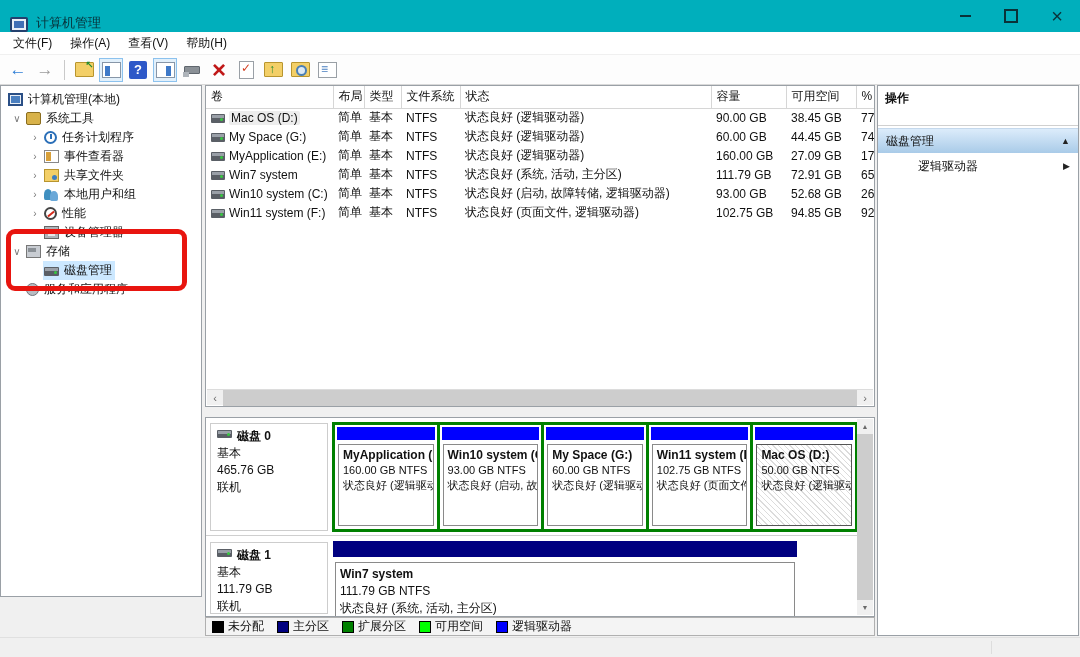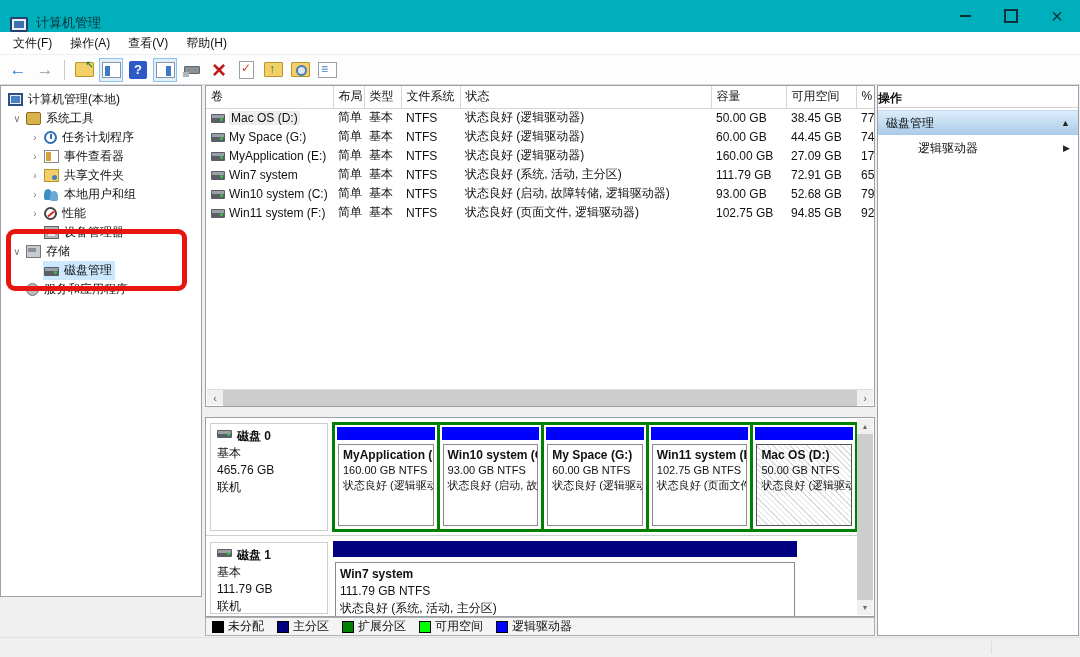--- a/index.html
+++ b/index.html
@@ -150,21 +150,21 @@
   .p1cell .pbox { top:23px; bottom:auto; height:70px; line-height:17px; font-size:12px; }
 
   
   .legend { position:absolute; left:205px; top:532px; width:670px; height:19px; background:#f4f4f4;
             border:1px solid #b0b0b0; display:flex; align-items:center; padding-left:6px; gap:13px; }
   .litem { display:flex; align-items:center; gap:4px; }
   .lbox { width:12px; height:12px; border:1px solid #000; }
 
   
   .act-panel { left:877px; top:0; width:202px; height:551px; }
-  .act-header { height:22px; line-height:25px; padding-left:0; font-weight:bold; border-bottom:1px solid #d0d0d0; }
+  .act-header { height:40px; line-height:25px; padding-left:7px; font-weight:bold; border-bottom:1px solid #d0d0d0; }
   .act-section { height:25px; margin-top:2px; background:linear-gradient(#dcecfb,#a9cbe8);
                  display:flex; align-items:center; padding:0 8px; border-top:1px solid #c4d8ec; }
   .act-section .lbl { flex:1; }
   .act-more { height:26px; display:flex; align-items:center; padding:0 8px 0 40px; }
   .act-more .lbl { flex:1; }
   .tri { font-size:9px; color:#222; }
 
   
   .statusbar { position:absolute; left:0; top:637px; width:1080px; height:20px; background:#f0f0f0;
                border-top:1px solid #e0e0e0; }
@@ -335,21 +335,21 @@
             <td>
               <span class="vname">
                 <span class="drive-icon"></span>
               <span class="hl">Mac OS (D:)</span>
               </span>
             </td>
             <td>简单</td>
             <td>基本</td>
             <td>NTFS</td>
             <td>状态良好 (逻辑驱动器)</td>
-            <td>50.00 GB</td>
+            <td>90.00 GB</td>
             <td>38.45 GB</td>
             <td>77</td>
           </tr>
 
           <tr>
             <td>
               <span class="vname">
                 <span class="drive-icon"></span>
               <span>My Space (G:)</span>
               </span>
@@ -401,21 +401,21 @@
                 <span class="drive-icon"></span>
               <span>Win10 system (C:)</span>
               </span>
             </td>
             <td>简单</td>
             <td>基本</td>
             <td>NTFS</td>
             <td>状态良好 (启动, 故障转储, 逻辑驱动器)</td>
             <td>93.00 GB</td>
             <td>52.68 GB</td>
-            <td>79</td>
+            <td>26</td>
           </tr>
 
           <tr>
             <td>
               <span class="vname">
                 <span class="drive-icon"></span>
               <span>Win11 system (F:)</span>
               </span>
             </td>
             <td>简单</td>

